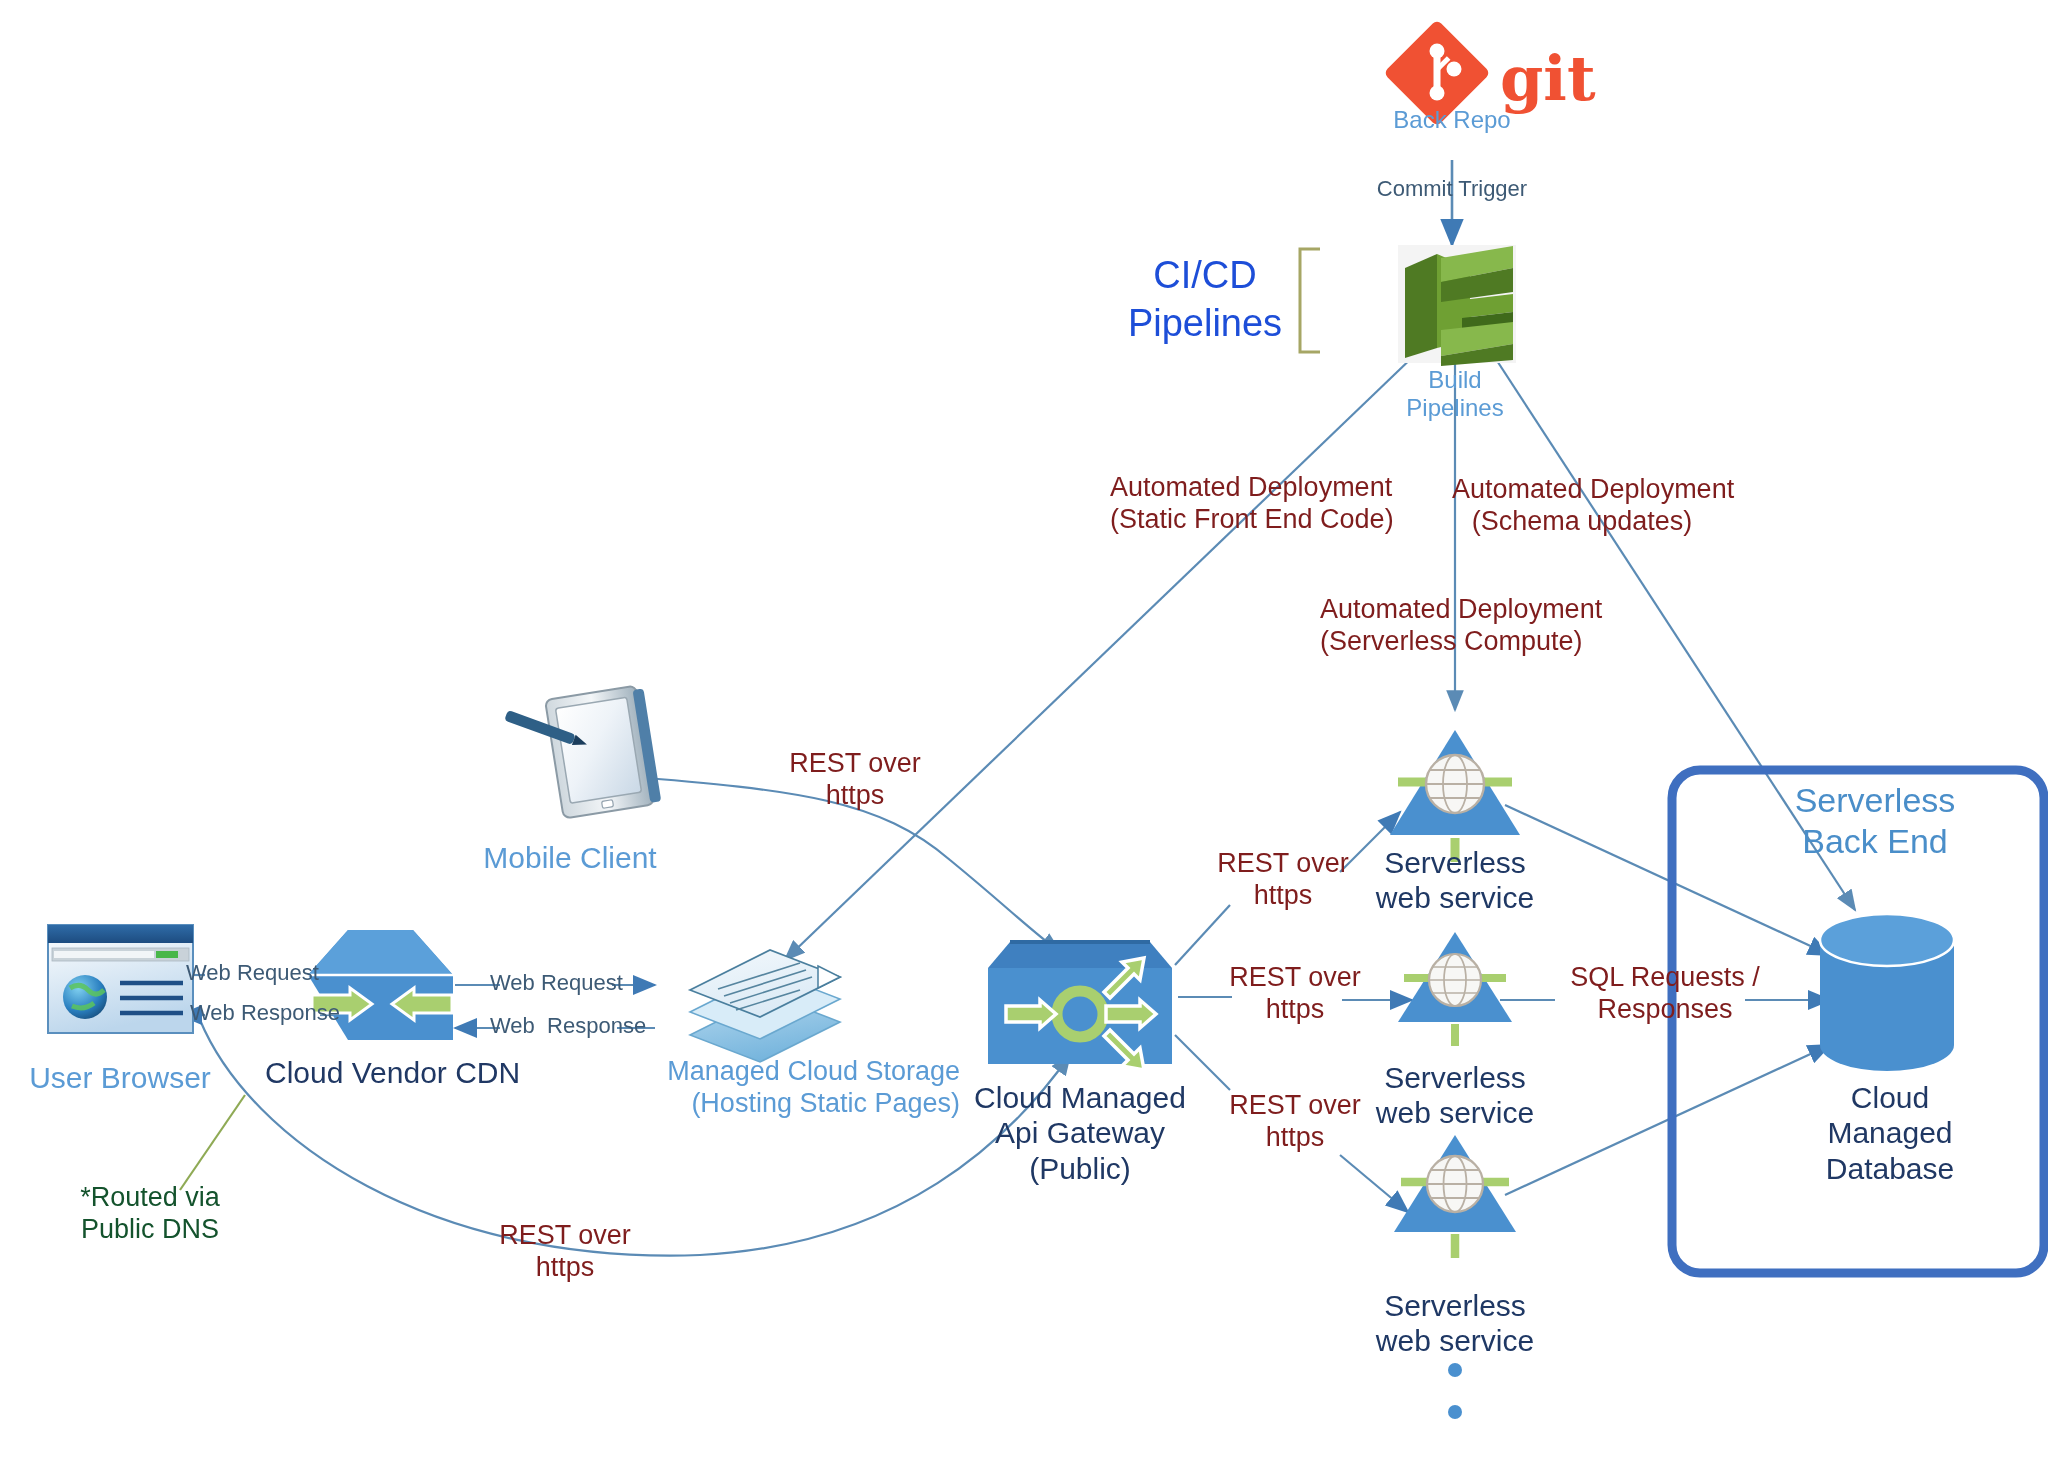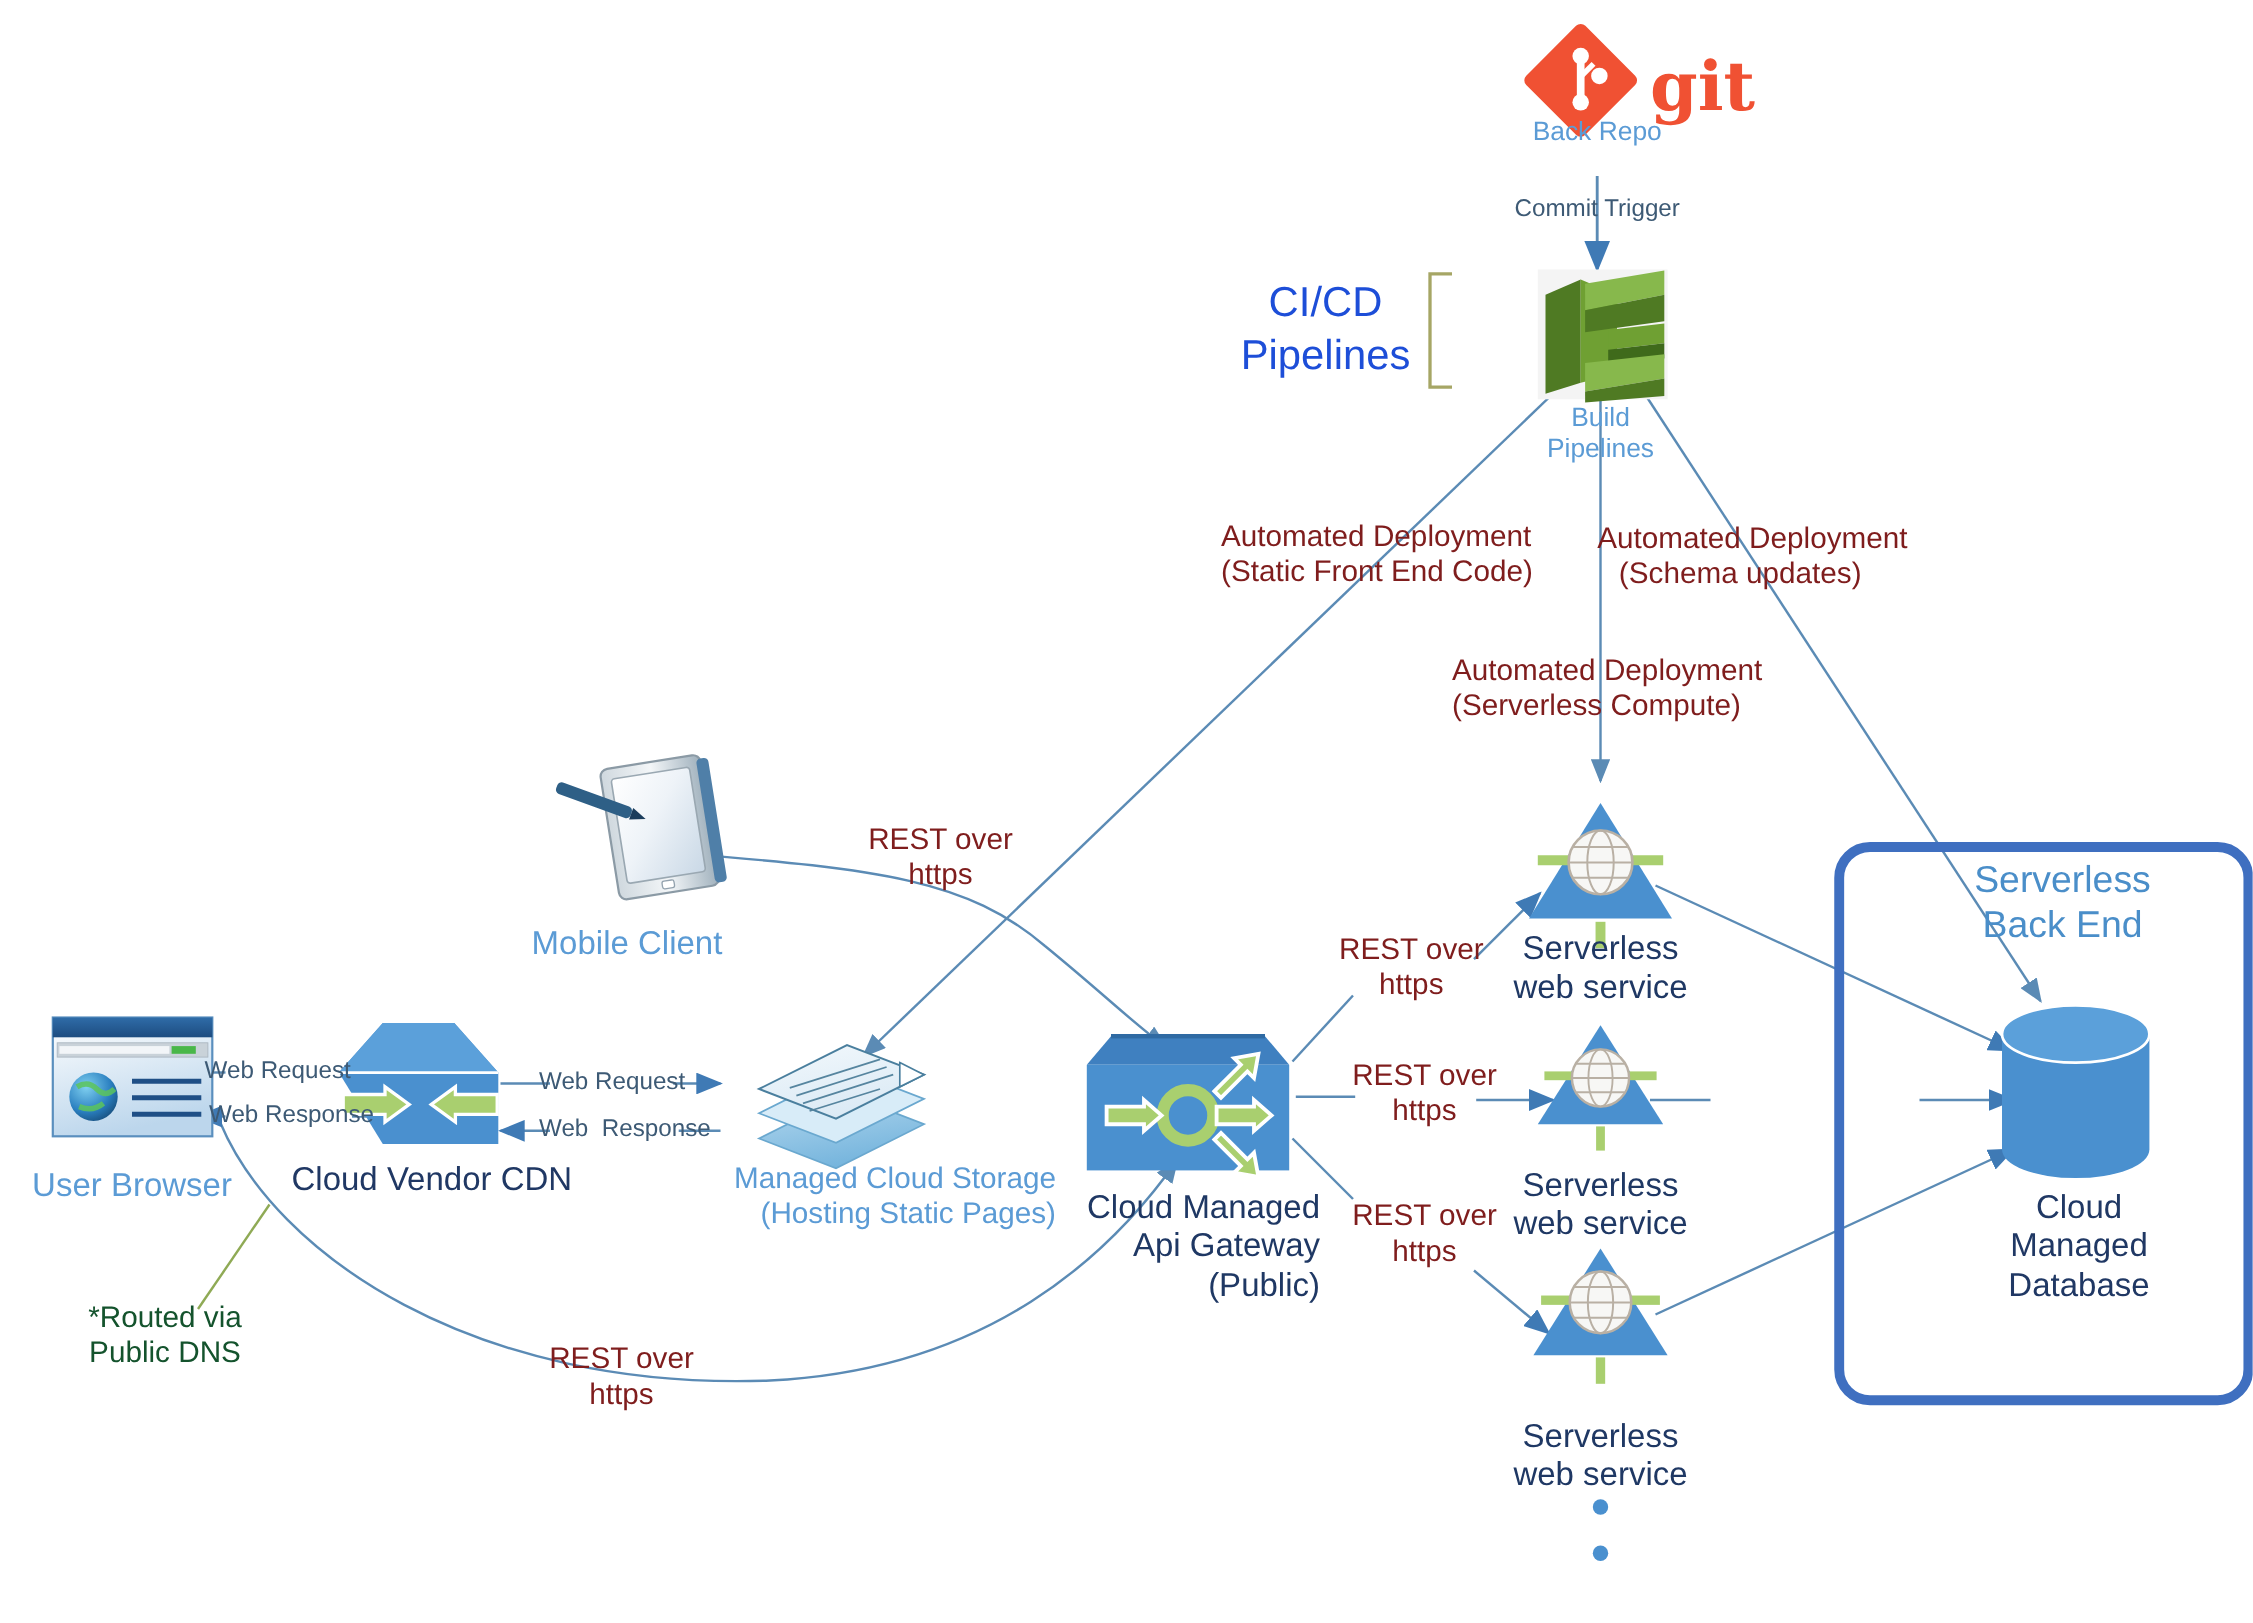--- a/index.html
+++ b/index.html
@@ -320,38 +320,40 @@
   <div class="lbl lbl-edge-sm" style="left:190px; top:1000px; width:140px;">Web Response</div>
   <div class="lbl lbl-edge-sm" style="left:490px; top:970px; width:130px;">Web Request</div>
   <div class="lbl lbl-edge-sm" style="left:490px; top:1013px; width:140px;">Web  Response</div>
 
   <div class="lbl lbl-green" style="left:50px; top:1182px; width:200px;">*Routed via
 Public DNS</div>
 
   <div class="lbl lbl-edge" style="left:450px; top:1220px; width:230px;">REST over
 https</div>
 
-  <div class="lbl lbl-node-navy" style="left:960px; top:1080px; width:240px;text-align:right;">Cloud Managed
+  <div class="lbl lbl-node-navy" style="left:960px; top:1080px; width:240px;">Cloud Managed
 Api Gateway
 (Public)</div>
 
   <div class="lbl lbl-edge" style="left:1188px; top:848px; width:190px;">REST over
 https</div>
   <div class="lbl lbl-edge" style="left:1200px; top:962px; width:190px;">REST over
 https</div>
   <div class="lbl lbl-edge" style="left:1200px; top:1090px; width:190px;">REST over
 https</div>
 
   <div class="lbl lbl-node-navy" style="left:1355px; top:845px; width:200px;">Serverless
 web service</div>
   <div class="lbl lbl-node-navy" style="left:1355px; top:1060px; width:200px;">Serverless
 web service</div>
   <div class="lbl lbl-node-navy" style="left:1355px; top:1288px; width:200px;">Serverless
 web service</div>
 
+  <div class="lbl lbl-edge" style="left:1540px; top:962px; width:250px;">SQL Requests /
+Responses</div>
 
   <div class="lbl lbl-backend" style="left:1755px; top:780px; width:240px;">Serverless
 Back End</div>
 
   <div class="lbl lbl-node-dark" style="left:1790px; top:1080px; width:200px;">Cloud
 Managed
 Database</div>
 
 </div>
 

